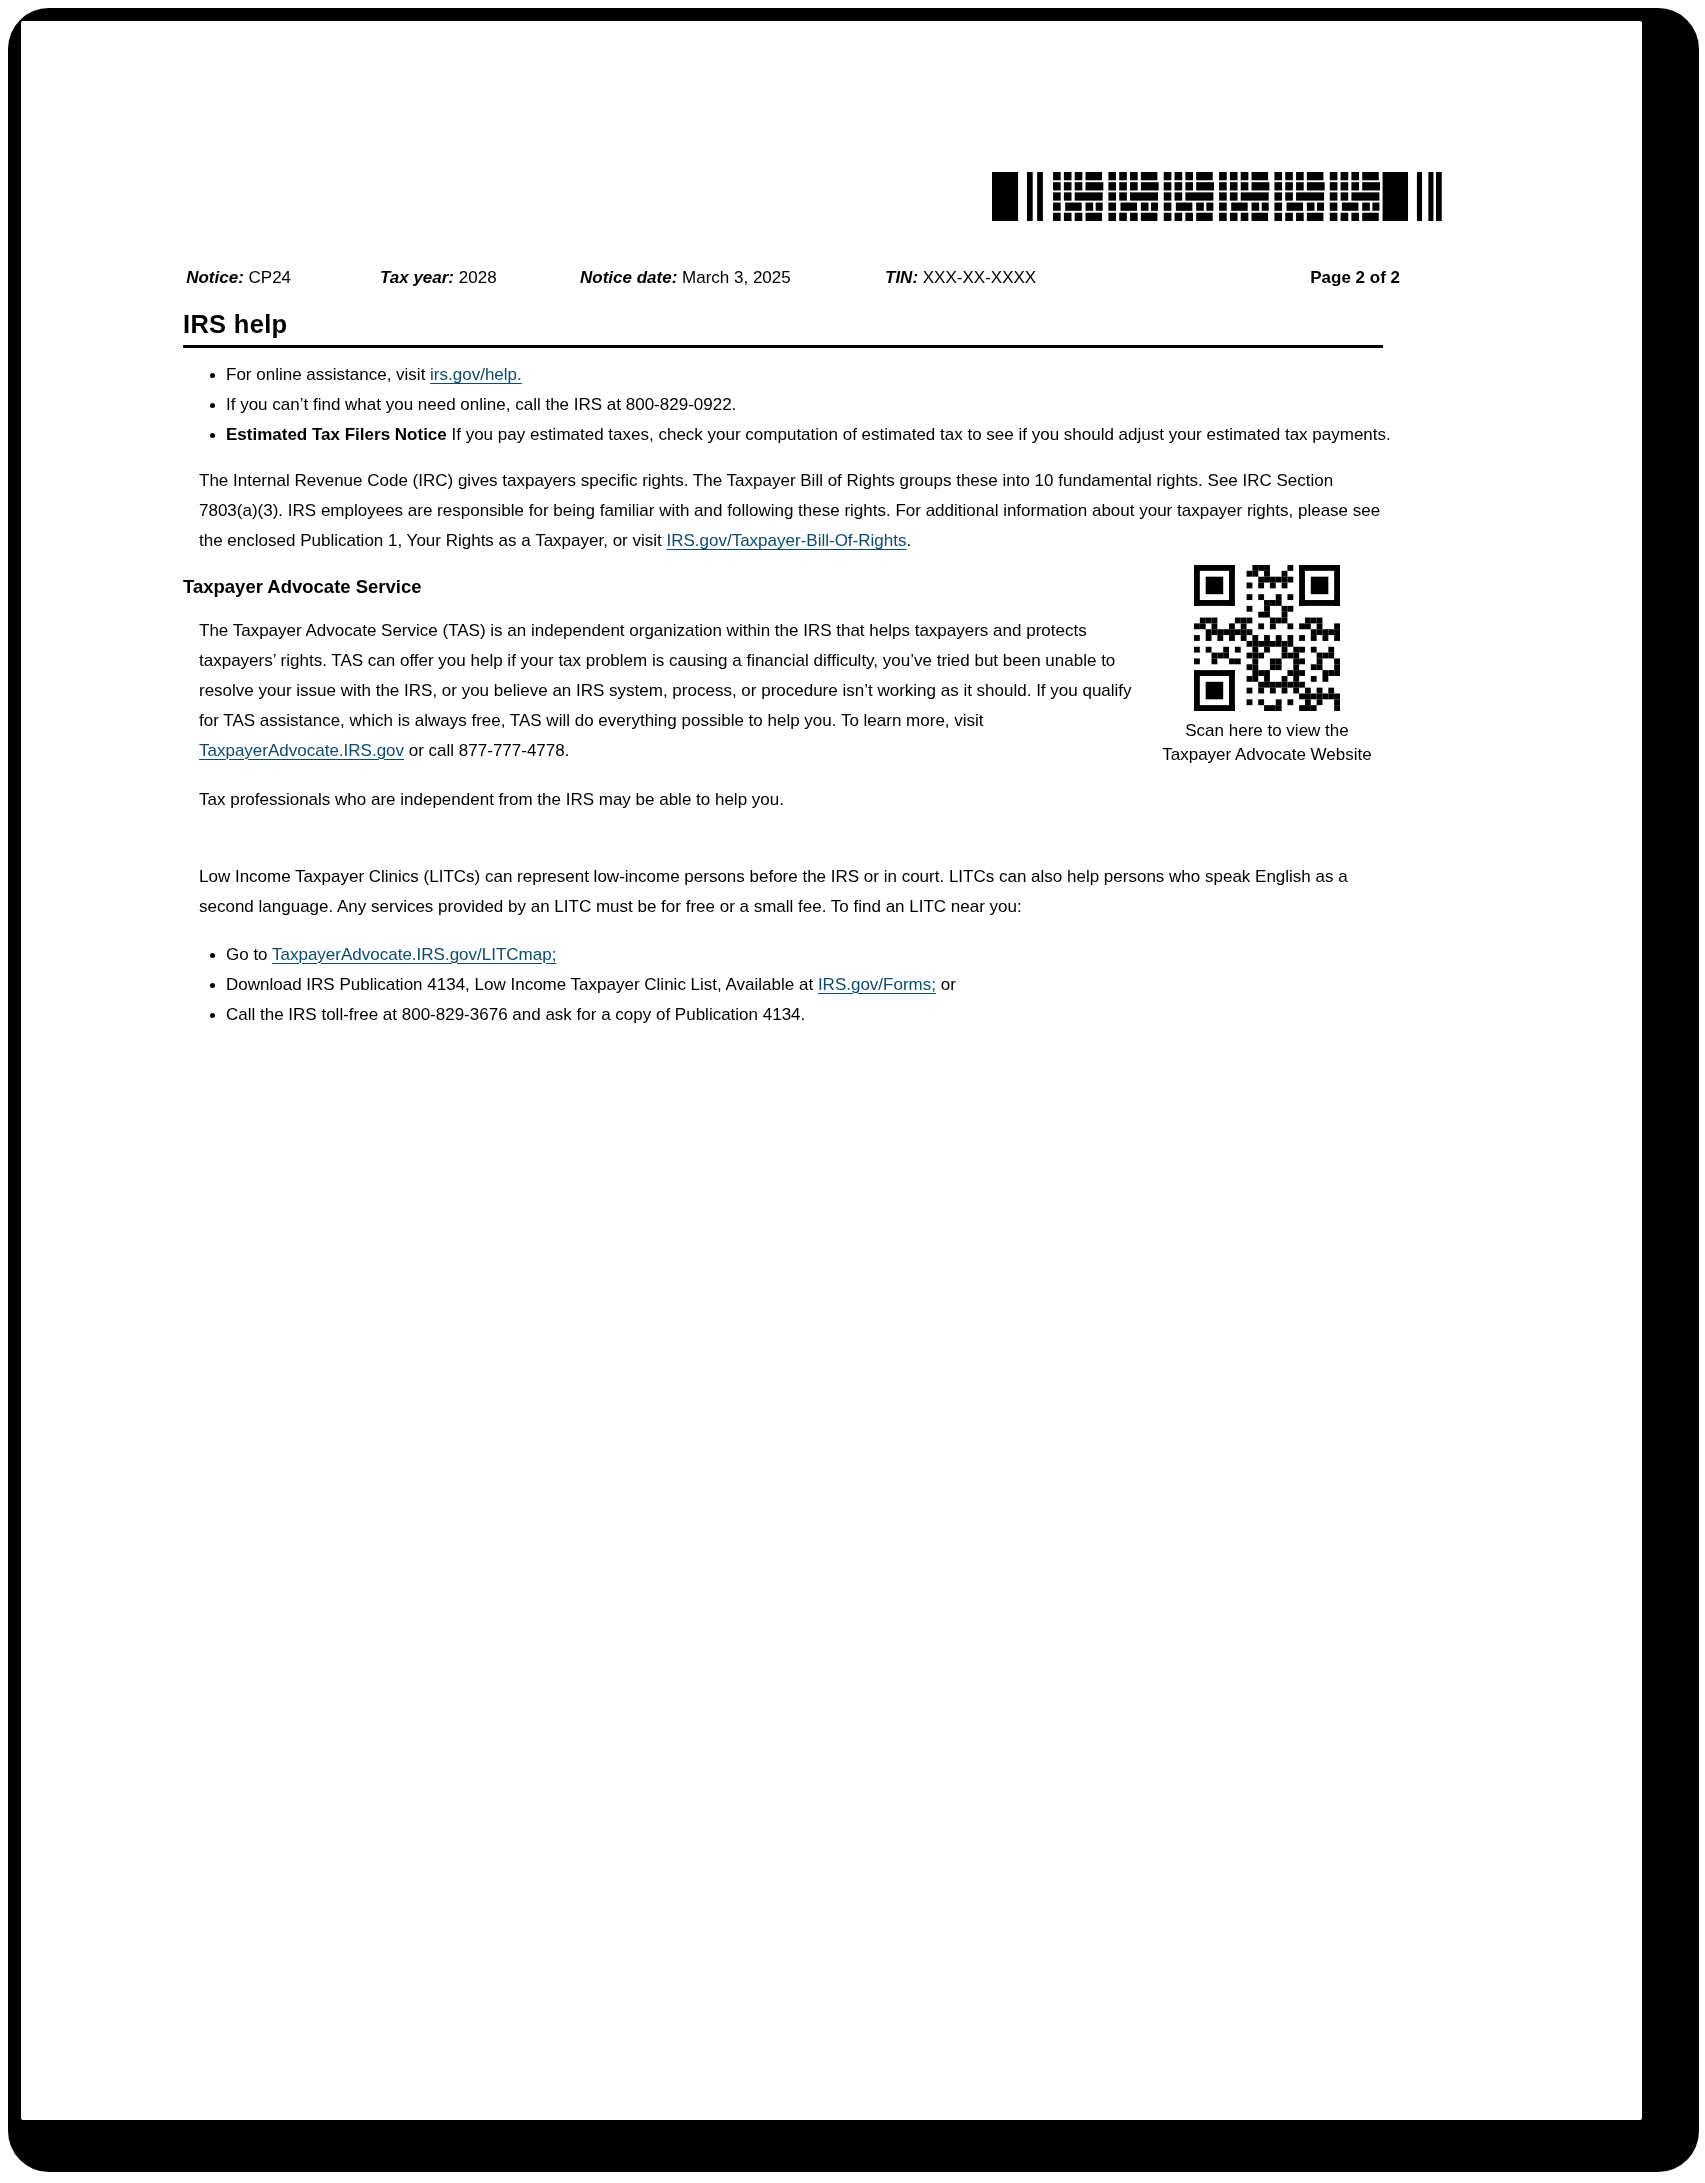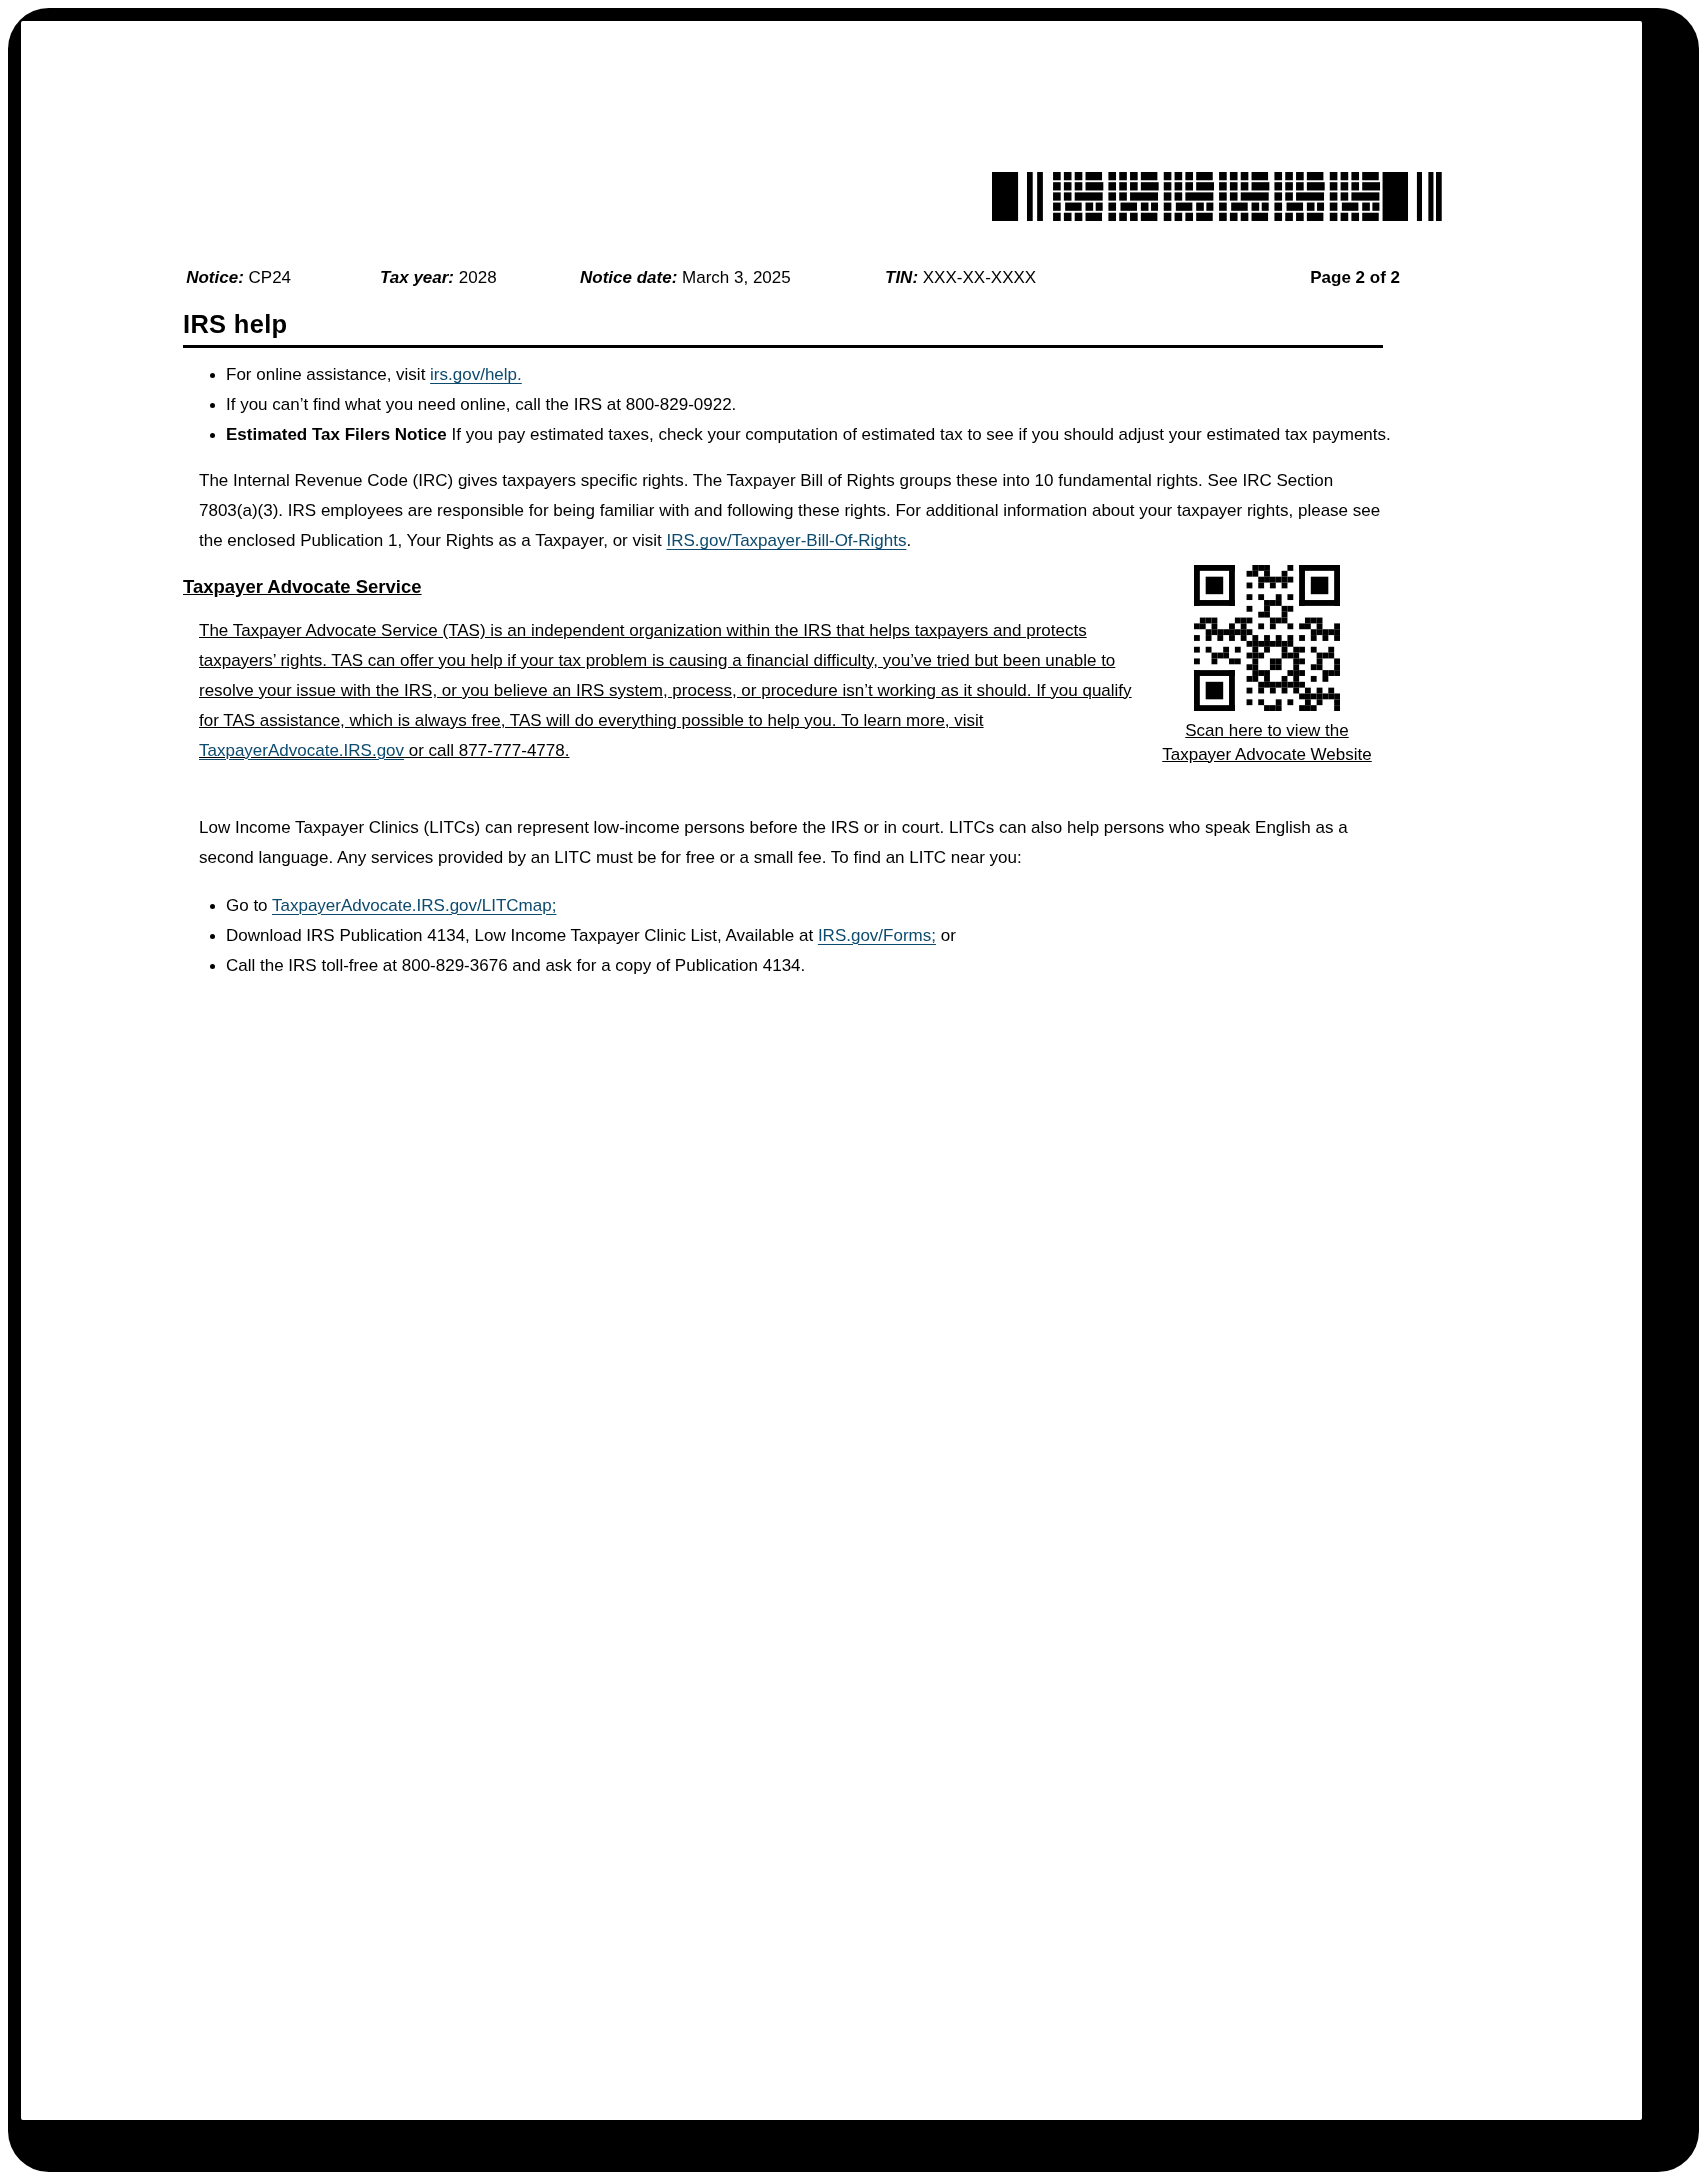--- a/index.html
+++ b/index.html
@@ -56,21 +56,21 @@
   ul.doc-list li::marker { font-size: 15.3px; }
   h2.section-title { margin: 20.4px 0 2.5px 0; font-size: 18.5px; line-height: 25.5px; font-weight: bold; }
   p.body-text { margin: 16px; width: 1197px; }
   .lnk {
     color: #0c4a6e; text-decoration: underline;
     text-decoration-thickness: 1.3px; text-underline-offset: 3.2px;
     cursor: pointer;
   }
   .b { font-weight: bold; }
   
-  .tas-row { display: flex; margin-top: 18px; text-decoration: underline; }
+  .tas-row { display: flex; margin-top: 18px; }
   .tas-left { width: 945px; }
   .tas-left h2 { margin-top: 0; }
   .tas-body { width: 945px !important; }
   .tas-note { margin-top: 19px !important; }
   .tas-right { width: 242px; margin-left: 18px; margin-top: -9px; text-align: center; }
   .qr-svg { display: block; margin: 0 auto; }
   .qr-caption { font-size: 17px; line-height: 23.6px; margin-top: 7.6px; }
   .litc-intro { margin-top: 31px !important; }
   ul.litc-list { margin-top: 18px; }
   .outro { margin-top: 19px !important; }
@@ -224,20 +224,21 @@
       <li><span>If you can’t find what you need online, call the IRS at 800-829-0922.</span></li>
       <li><span class="b">Estimated Tax Filers Notice</span><span> If you pay estimated taxes, check your computation of estimated tax to see if you should adjust your estimated tax payments.</span></li>
     </ul>
 
     <p class="body-text"><span>The Internal Revenue Code (IRC) gives taxpayers specific rights. The Taxpayer Bill of Rights groups these into 10 fundamental rights. See IRC Section 7803(a)(3). IRS employees are responsible for being familiar with and following these rights. For additional information about your taxpayer rights, please see the enclosed Publication 1, Your Rights as a Taxpayer, or visit </span><span class="lnk">IRS.gov/Taxpayer-Bill-Of-Rights</span><span>.</span></p>
 
     <div class="tas-row">
       <div class="tas-left">
         <h2 class="section-title">Taxpayer Advocate Service</h2>
         <p class="body-text tas-body"><span>The Taxpayer Advocate Service (TAS) is an independent organization within the IRS that helps taxpayers and protects taxpayers’ rights. TAS can offer you help if your tax problem is causing a financial difficulty, you’ve tried but been unable to resolve your issue with the IRS, or you believe an IRS system, process, or procedure isn’t working as it should. If you qualify for TAS assistance, which is always free, TAS will do everything possible to help you. To learn more, visit </span><span class="lnk">TaxpayerAdvocate.IRS.gov</span><span> or call 877-777-4778.</span></p>
+        <p class="body-text tas-note">Tax professionals who are independent from the IRS may be able to help you.</p>
       </div>
       <div class="tas-right">
         <svg class="qr-svg" width="146" height="146" viewBox="0 0 230 230" aria-hidden="true">
             <rect x="0" y="0" width="64.39999999999999" height="9.2" fill="#000"></rect>
             <rect x="0" y="55.199999999999996" width="64.39999999999999" height="9.2" fill="#000"></rect>
             <rect x="0" y="0" width="9.2" height="64.39999999999999" fill="#000"></rect>
             <rect x="55.199999999999996" y="0" width="9.2" height="64.39999999999999" fill="#000"></rect>
             <rect x="18.4" y="18.4" width="27.599999999999998" height="27.599999999999998" fill="#000"></rect>
             <rect x="165.6" y="0" width="64.39999999999999" height="9.2" fill="#000"></rect>
             <rect x="165.6" y="55.199999999999996" width="64.39999999999999" height="9.2" fill="#000"></rect>

